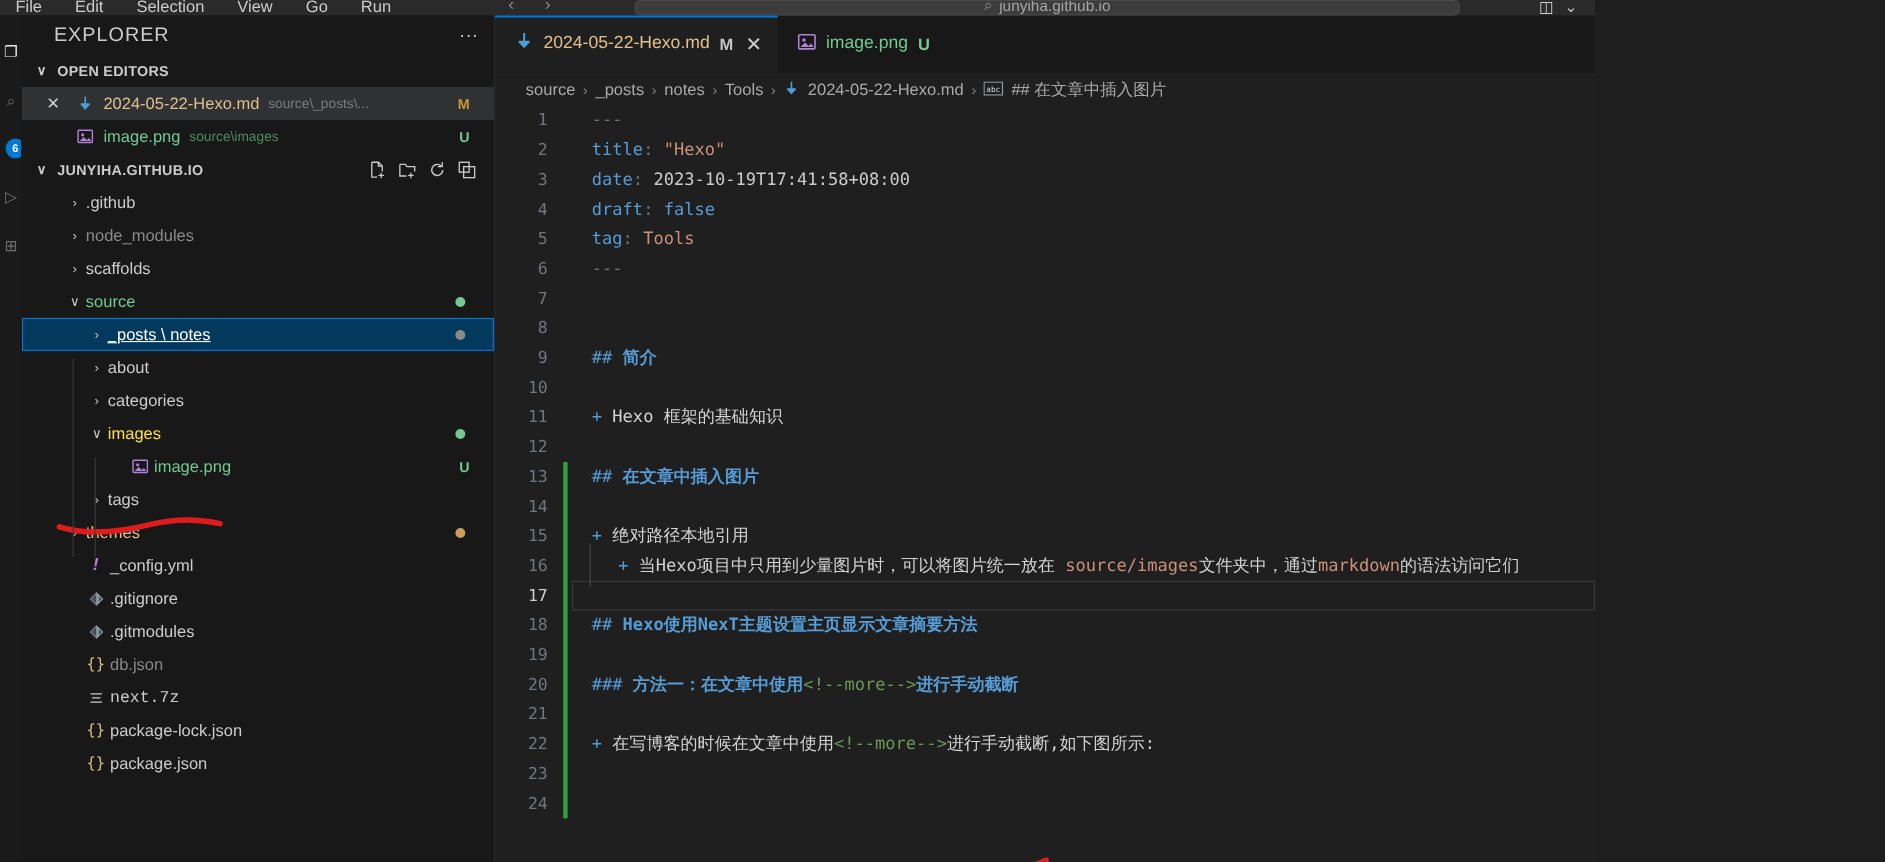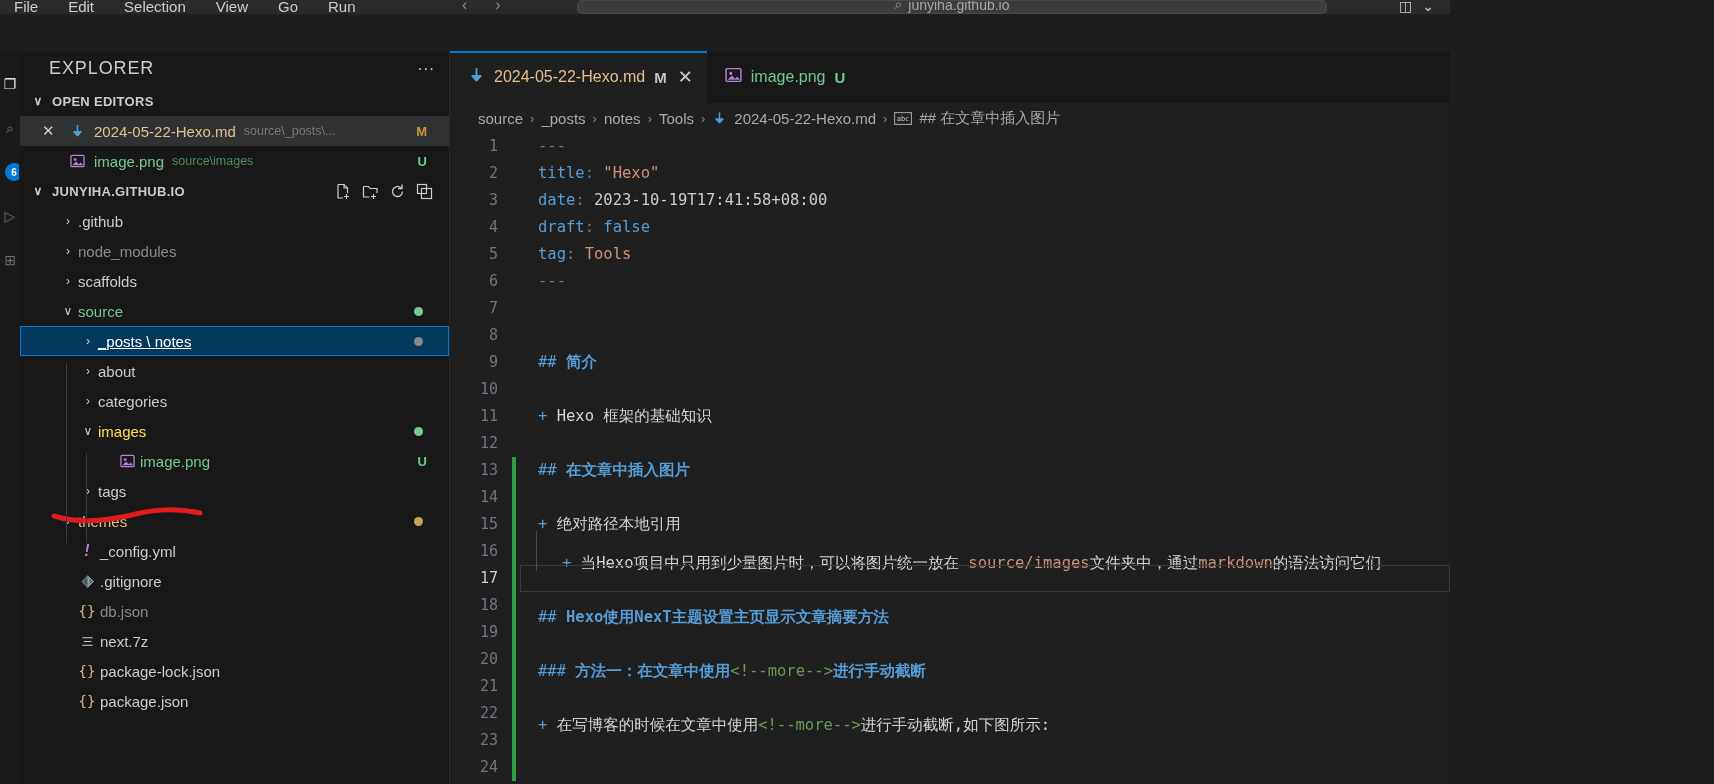--- a/index.html
+++ b/index.html
@@ -2,21 +2,21 @@
 <html><head>
 <meta charset="utf-8">
 <style>
   * { box-sizing: border-box; margin: 0; padding: 0; }
   html, body {
     width: 1714px; height: 784px;
     background: #1e1e1e;
     font-family: "Liberation Sans", sans-serif;
     overflow: hidden;
   }
-  .app { position: relative; width: 1450px; height: 784px; display: flex; flex-direction: column; gap: 37px; }
+  .app { position: relative; width: 1450px; height: 784px; display: flex; flex-direction: column; }
 
   
   .titlebar {
     height: 14px; flex: 0 0 14px; background: #2a2a2a;
     display: flex; align-items: flex-end; position: relative;
   }
   .menu { display: flex; gap: 30px; margin-left: 14px; }
   .menu-item { font-size: 15px; color: #cccccc; line-height: 14px; overflow: hidden; height: 14px; }
   .titlebar-center {
     position: absolute; left: 577px; top: 0; width: 750px; height: 14px;
@@ -340,25 +340,36 @@
                 <path d="M8 1.2L14.8 8 8 14.8 1.2 8z" fill="#5a6a72"></path>
                 <path d="M8 1.2L14.8 8 8 14.8z" fill="#8b9ba3"></path>
                 <path d="M5.4 8l2.2-2.2M5.4 8l2.2 2.2M10.4 6.2L12.4 8l-2 1.8" fill="none" stroke="#2b2b2b" stroke-width="1"></path>
               </svg>
             </span>
             <span class="label" style="color: rgb(204, 204, 204);">.gitignore</span>
           </div>
           <div class="tree-row" style="padding-left: 40px;">
             <span class="twisty"></span>
             <span class="ficon">
+              <svg width="15" height="15" viewBox="0 0 16 16">
+                <path d="M8 1.2L14.8 8 8 14.8 1.2 8z" fill="#5a6a72"></path>
+                <path d="M8 1.2L14.8 8 8 14.8z" fill="#8b9ba3"></path>
+                <path d="M5.4 8l2.2-2.2M5.4 8l2.2 2.2M10.4 6.2L12.4 8l-2 1.8" fill="none" stroke="#2b2b2b" stroke-width="1"></path>
+              </svg>
+            </span>
+            <span class="label" style="color: rgb(204, 204, 204);">.gitmodules</span>
+          </div>
+          <div class="tree-row" style="padding-left: 40px;">
+            <span class="twisty"></span>
+            <span class="ficon">
               <span style="color:#d7ba7d;font-size:14px;font-family:'DejaVu Sans Mono',monospace;">{}</span>
             </span>
             <span class="label" style="color: rgb(138, 138, 138);">db.json</span>
           </div>
-          <div class="tree-row" style="padding-left: 40px;">
+          <div class="tree-row" style="padding-left: 40px; font-family: Liberation Mono, monospace;">
             <span class="twisty"></span>
             <span class="ficon">
               <svg width="15" height="15" viewBox="0 0 16 16">
                 <path d="M2.5 4h11M4 8h8M2.5 12h11" stroke="#cccccc" stroke-width="1.3"></path>
               </svg>
             </span>
             <span class="label" style="color: rgb(204, 204, 204);">next.7z</span>
           </div>
           <div class="tree-row" style="padding-left: 40px;">
             <span class="twisty"></span>
@@ -470,21 +481,21 @@
             <div class="ln"><span class="t-punct">---</span></div>
             <div class="ln">&nbsp;</div>
             <div class="ln">&nbsp;</div>
             <div class="ln"><span class="t-headhash">## </span><span class="t-head">简介</span></div>
             <div class="ln">&nbsp;</div>
             <div class="ln"><span class="t-plus">+ </span><span class="t-text">Hexo 框架的基础知识</span></div>
             <div class="ln">&nbsp;</div>
             <div class="ln"><span class="t-headhash">## </span><span class="t-head">在文章中插入图片</span></div>
             <div class="ln">&nbsp;</div>
             <div class="ln"><span class="t-plus">+ </span><span class="t-text">绝对路径本地引用</span></div>
-            <div class="ln" style="padding-left: 24px; margin-top: 12px;"><span class="t-plus">+ </span><span class="t-text">当Hexo项目中只用到少量图片时，可以将图片统一放在 </span><span class="t-code">source/images</span><span class="t-text">文件夹中，通过</span><span class="t-code">markdown</span><span class="t-text">的语法访问它们</span></div>
+            <div class="ln" style="padding-left: 24px;"><span class="t-plus">+ </span><span class="t-text">当Hexo项目中只用到少量图片时，可以将图片统一放在 </span><span class="t-code">source/images</span><span class="t-text">文件夹中，通过</span><span class="t-code">markdown</span><span class="t-text">的语法访问它们</span></div>
             <div class="ln">&nbsp;</div>
             <div class="ln"><span class="t-headhash">## </span><span class="t-head">Hexo使用NexT主题设置主页显示文章摘要方法</span></div>
             <div class="ln">&nbsp;</div>
             <div class="ln"><span class="t-headhash">### </span><span class="t-head">方法一：在文章中使用</span><span class="t-comment">&lt;!--more--&gt;</span><span class="t-head">进行手动截断</span></div>
             <div class="ln">&nbsp;</div>
             <div class="ln"><span class="t-plus">+ </span><span class="t-text">在写博客的时候在文章中使用</span><span class="t-comment">&lt;!--more--&gt;</span><span class="t-text">进行手动截断,如下图所示:</span></div>
             <div class="ln">&nbsp;</div>
             <div style="position: absolute; left: 20px; top: 398px; width: 1px; height: 40px; background: rgb(74, 74, 74);"></div>
           </div>
 

